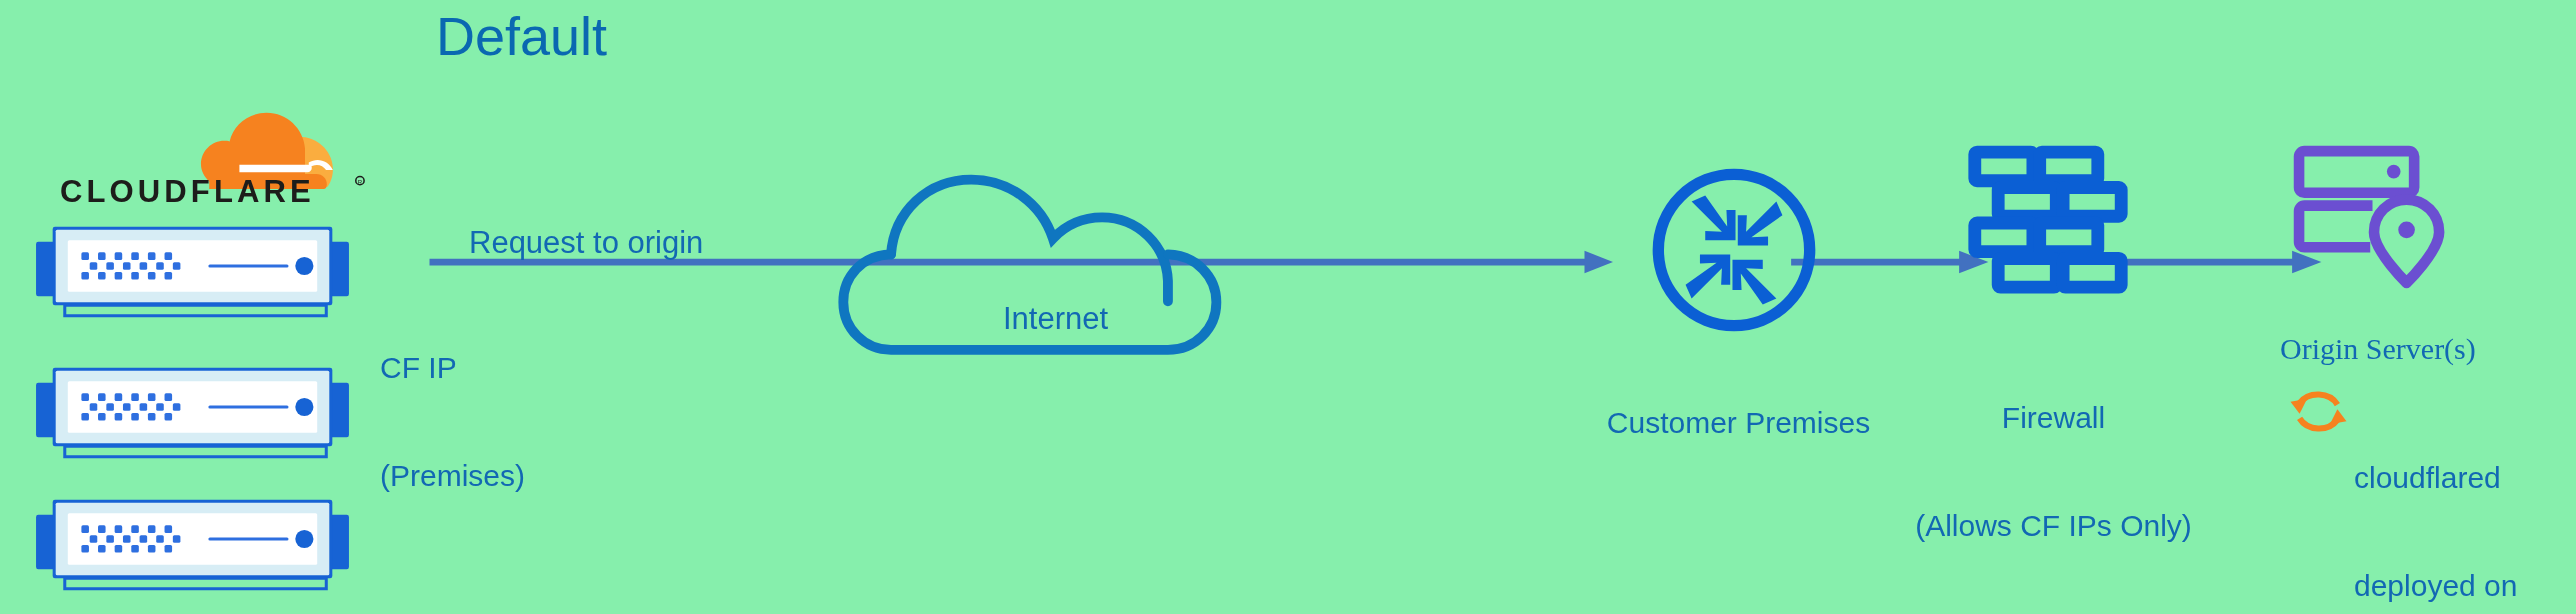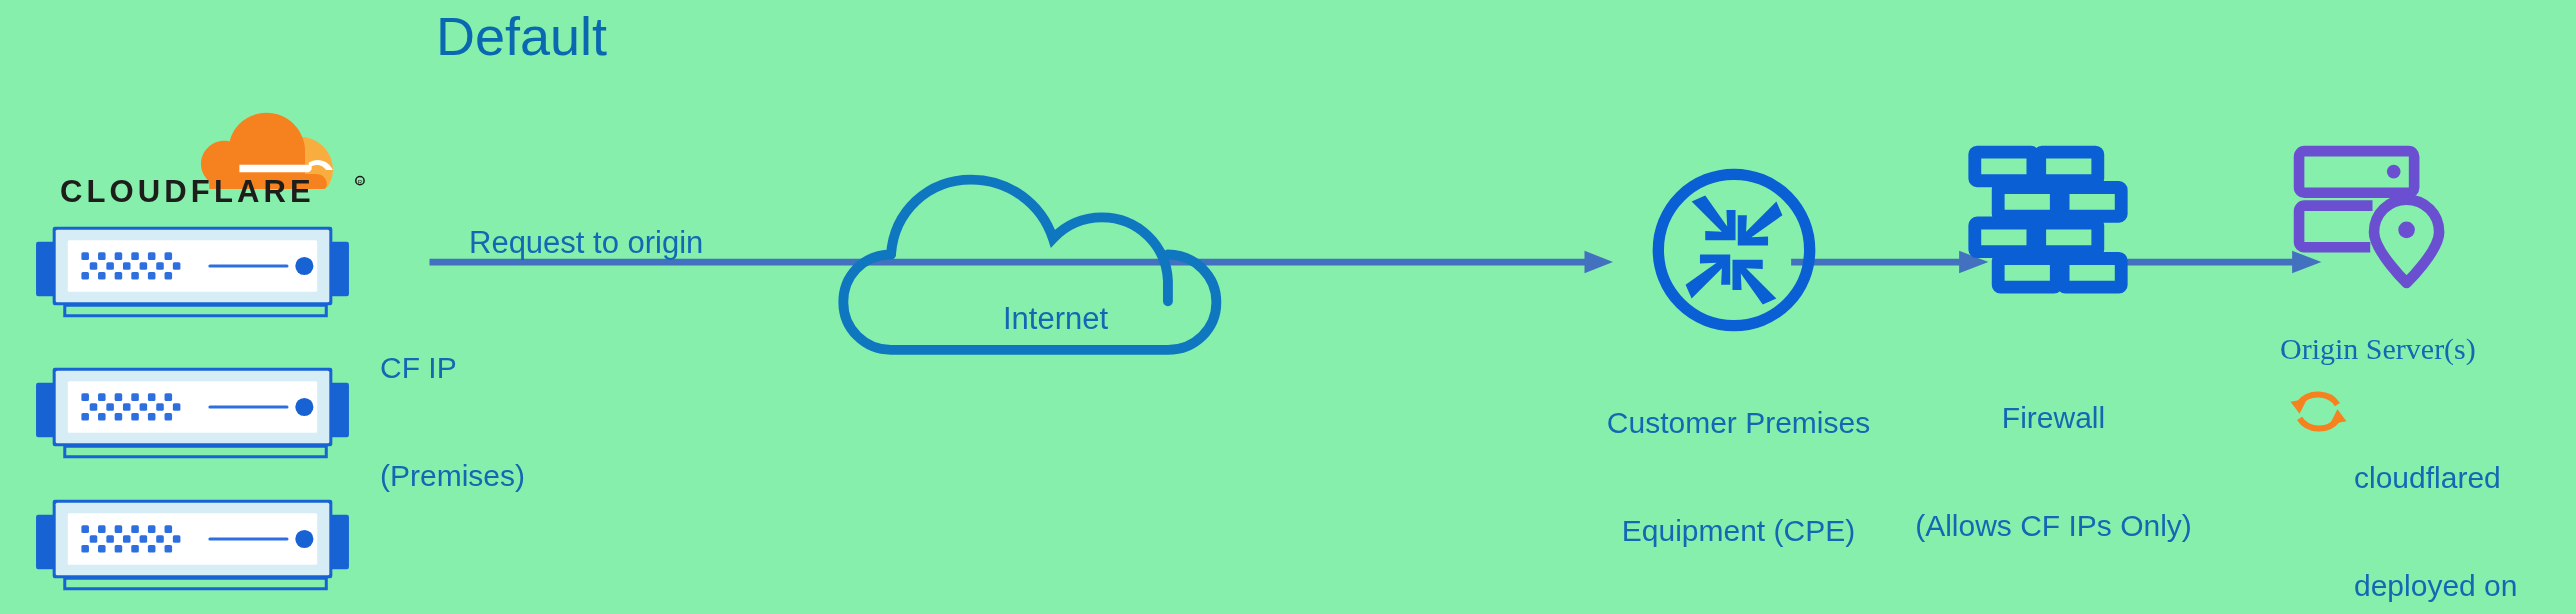--- a/index.html
+++ b/index.html
@@ -312,21 +312,20 @@
 
   <div class="abs lbl" id="label-cf-ip">
     <div>CF IP</div>
     <div>(Premises)</div>
   </div>
 
   <div class="abs lbl" id="label-internet">Internet</div>
 
   <div class="abs lbl" id="label-cpe">
     <div>Customer Premises</div>
-    <div>Equipment (CPE)</div>
   </div>
 
   <div class="abs lbl" id="label-firewall">
     <div>Firewall</div>
     <div>(Allows CF IPs Only)</div>
   </div>
 
   <div class="abs lbl" id="label-origin-server">Origin Server(s)</div>
 
   <div class="abs lbl" id="label-cloudflared">

